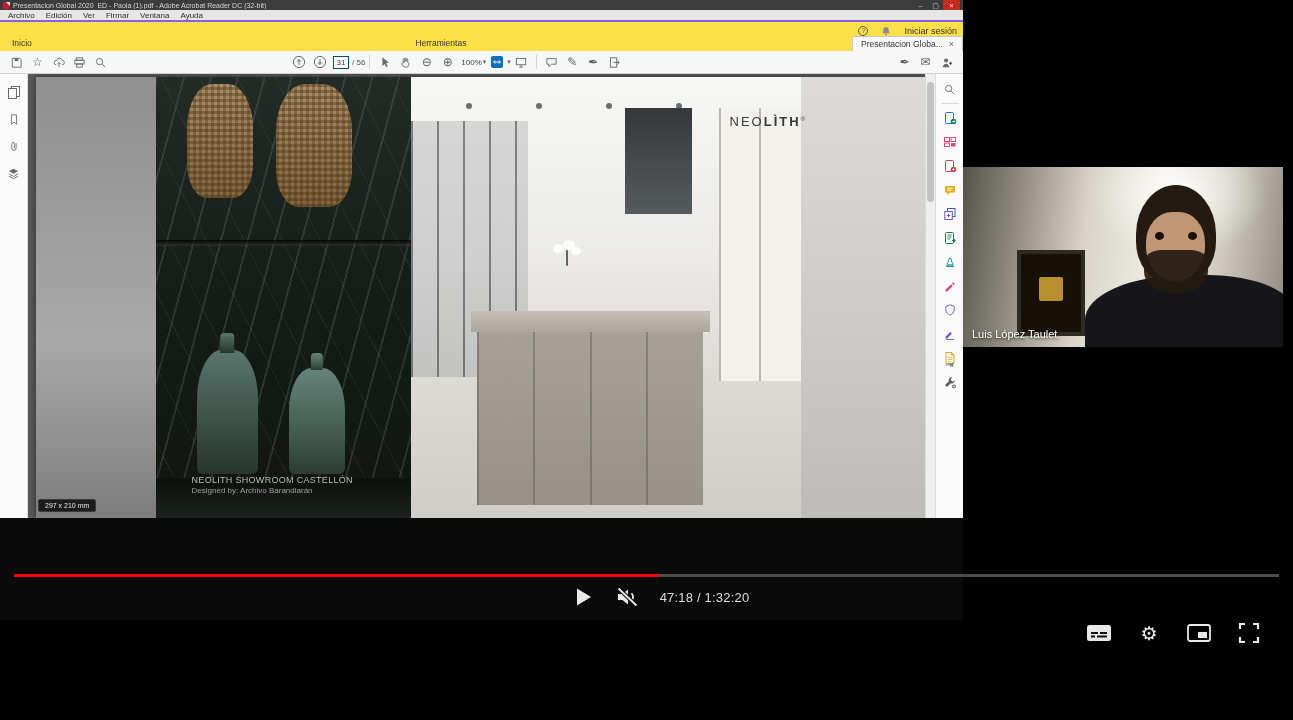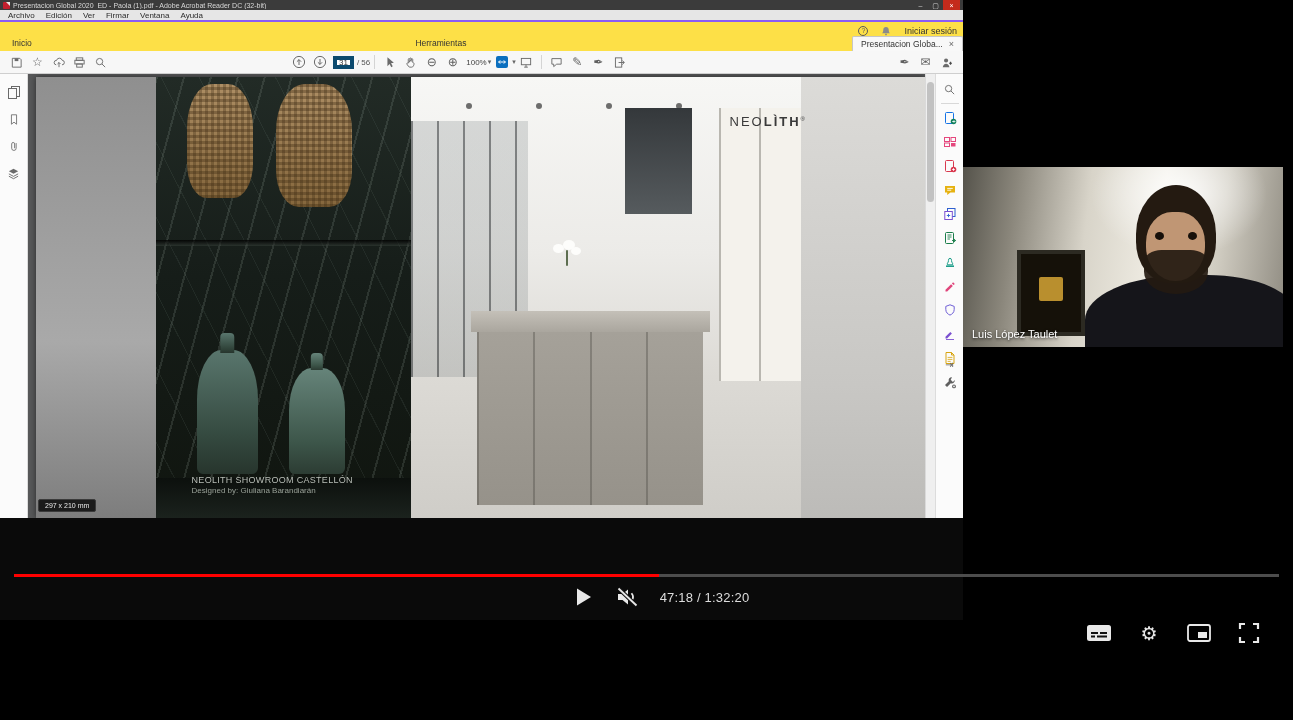--- a/index.html
+++ b/index.html
@@ -36,21 +36,21 @@
              font-size:7px;display:flex;align-items:center;justify-content:center;}
   .signin{font-size:9px;color:#333;}
 
   .toolbar{height:23px;background:#f7f7f7;border-bottom:1px solid #cfcfcf;flex:none;
            display:flex;align-items:center;padding:0 6px;position:relative;}
   .tbtn{width:21px;height:19px;display:flex;align-items:center;justify-content:center;
         color:#5f5f5f;flex:none;font-size:12px;line-height:1;}
   .tbtn svg{display:block;}
   .tsep{width:1px;height:14px;background:#d4d4d4;margin:0 4px;flex:none;}
   .tcenter{position:absolute;left:288px;display:flex;align-items:center;}
-  .pagebox{min-width:16px;height:13px;background:#fff;border:4px solid #0c4a6e;font-size:8px;
+  .pagebox{min-width:16px;height:13px;background:#fff;border:1px solid #0c4a6e;font-size:8px;
            color:#333;display:flex;align-items:center;justify-content:center;padding:0 2px;margin:0 3px;}
   .pagetotal{font-size:8px;color:#555;}
   .zoomlvl{font-size:8px;color:#444;margin:0 1px 0 3px;}
   .caret{font-size:7px;color:#666;}
   .tright{position:absolute;right:6px;display:flex;align-items:center;}
 
   .abody{flex:1;display:flex;min-height:0;}
   .leftrail{width:28px;background:#fbfbfb;border-right:1px solid #dcdcdc;display:flex;
             flex-direction:column;align-items:center;padding-top:10px;gap:11px;flex:none;}
   .railic{width:16px;height:16px;display:flex;align-items:center;justify-content:center;color:#5f5f5f;}
@@ -361,21 +361,21 @@
                   <i class="f3"></i>
               </div>
             </div>
 
             <div class="wall-right"></div>
 
             <div class="brand"><span>NEO</span><b>LÌTH</b><sup>®</sup></div>
 
             <div class="caption">
               <div class="c1">NEOLITH SHOWROOM CASTELLÓN</div>
-              <div class="c2">Designed by: Giuliana Barandiarán</div>
+              <div class="c2">Designed by: Archivo Barandiarán</div>
             </div>
           </div>
 
           <div class="size-tip">297 x 210 mm</div>
         </div>
 
         <div class="vscroll">
           <div class="thumb"></div>
         </div>
 

